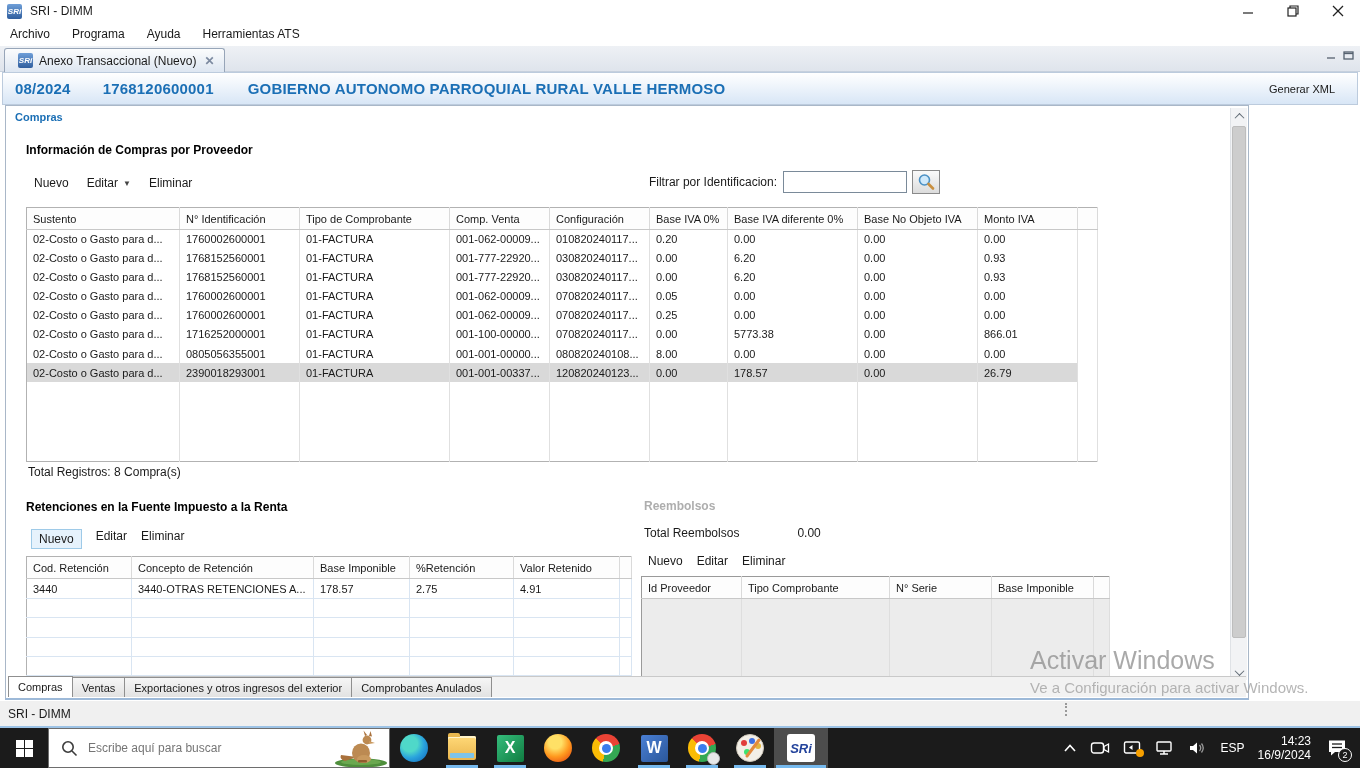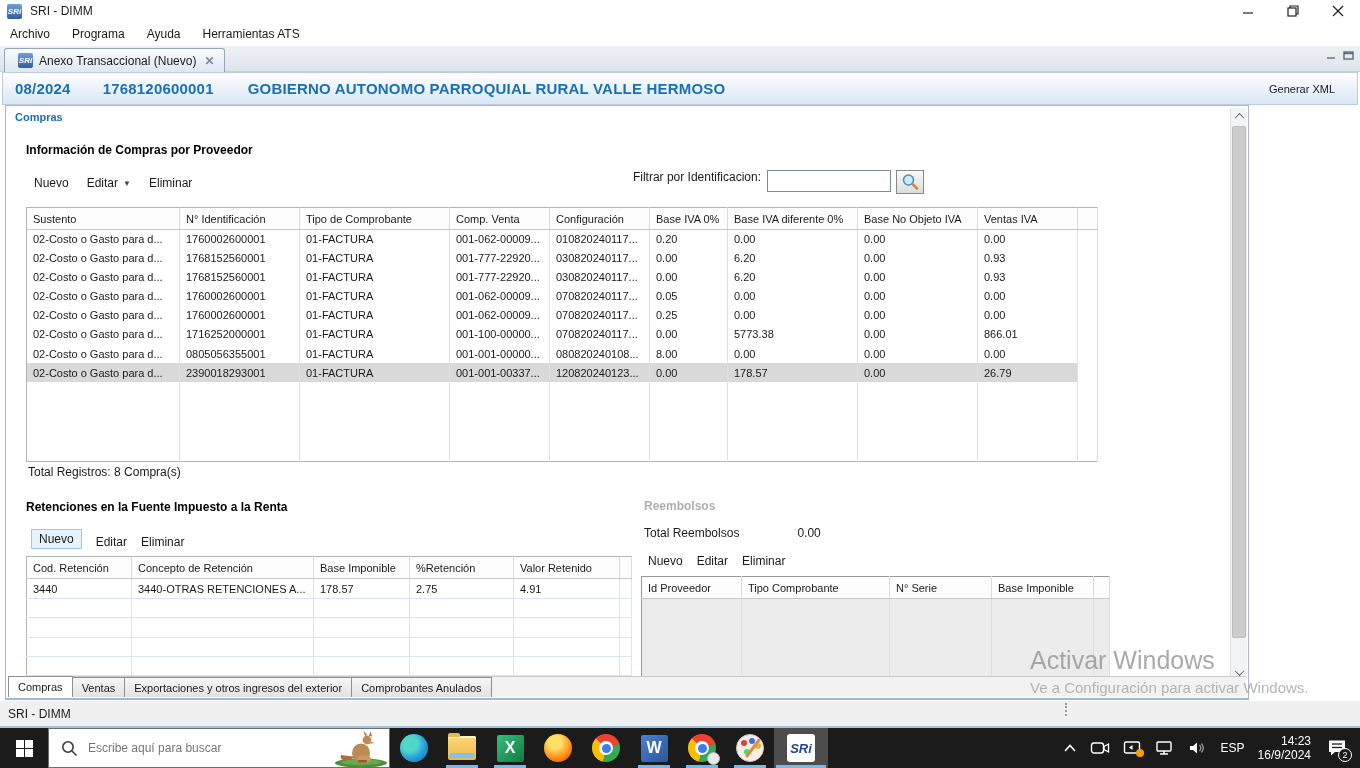--- a/index.html
+++ b/index.html
@@ -27,25 +27,25 @@
   
   .headerband { position:absolute; left:2px; top:72px; width:1356px; height:33px; background:linear-gradient(#ffffff,#d8e6f6); border:1px solid #bccbdd; display:flex; align-items:center; }
   .headerband .blue { color:#1b6fb5; font-weight:bold; font-size:15px; letter-spacing:.2px; }
   .headerband .p1 { margin-left:12px; } .headerband .p2 { margin-left:32px; } .headerband .p3 { margin-left:34px; }
   .genxml { margin-left:auto; margin-right:22px; font-size:11px; color:#1a1a1a; }
 
   
   .panel { position:absolute; left:5px; top:105px; width:1244px; height:595px; background:#fff; border:1px solid #a9b7c8; border-bottom:2px solid #9db9d8; }
   .panel-title { position:absolute; left:9px; top:5px; color:#1b6fb5; font-weight:bold; font-size:11px; }
   .sec-heading { position:absolute; font-weight:bold; font-size:12px; color:#000; }
-  .toolbar { position:absolute; display:flex; align-items:flex-end; gap:18px; font-size:12px; }
+  .toolbar { position:absolute; display:flex; align-items:flex-start; gap:18px; font-size:12px; }
   .toolbar .tb-item { display:flex; align-items:center; gap:5px; }
   .arrow-down { font-size:8px; color:#444; }
 
-  .filter { position:absolute; top:64px; right:324px; display:flex; align-items:flex-start;margin-left:44px; }
+  .filter { position:absolute; top:64px; right:308px; display:flex; align-items:center;margin-left:44px; }
   .filter label { font-size:12px; margin-right:6px; }
   .filter input { width:124px; height:22px; border:1px solid #7a8a99; font-size:12px; padding:0 4px; font-family:"Liberation Sans",sans-serif; }
   .filter .search-btn { width:28px; height:24px; margin-left:5px; background:linear-gradient(#fafafa,#dcdcdc); border:1px solid #8a8a8a; display:flex; align-items:center; justify-content:center; }
 
   
   table.tbl { border-collapse:collapse; table-layout:fixed; background:#fff; }
   table.tbl th { font-weight:normal; text-align:left; font-size:11px; padding:0 0 0 6px; height:22px; border-right:1px solid #dadada; border-bottom:1px solid #c8c8c8; background:#fdfdfd; white-space:nowrap; overflow:hidden; }
   table.tbl td { font-size:11px; padding:0 0 0 6px; border-right:1px solid #e0e0e0; white-space:nowrap; overflow:hidden; }
   .compras-tbl { position:absolute; left:20px; top:101px; width:1071px; height:255px; border:1px solid #b2b2b2; }
   .compras-tbl tbody tr { height:19px; }
@@ -226,21 +226,21 @@
     <thead>
       <tr>
         <th data-name="col-sustento">Sustento</th>
         <th data-name="col-identificacion">N° Identificación</th>
         <th data-name="col-tipo-comprobante">Tipo de Comprobante</th>
         <th data-name="col-comp-venta">Comp. Venta</th>
         <th data-name="col-autorizacion">Configuración</th>
         <th data-name="col-base-iva-0">Base IVA 0%</th>
         <th data-name="col-base-iva-dif">Base IVA diferente 0%</th>
         <th data-name="col-base-no-objeto">Base No Objeto IVA</th>
-        <th data-name="col-monto-iva">Ventas IVA</th>
+        <th data-name="col-monto-iva">Monto IVA</th>
         <th data-name="col-filler"></th>
       </tr>
     </thead>
     <tbody>
         <tr data-name="table-row">
           <td data-name="table-cell">02-Costo o Gasto para d...</td>
           <td data-name="table-cell">1760002600001</td>
           <td data-name="table-cell">01-FACTURA</td>
           <td data-name="table-cell">001-062-00009...</td>
           <td data-name="table-cell">010820240117...</td>

